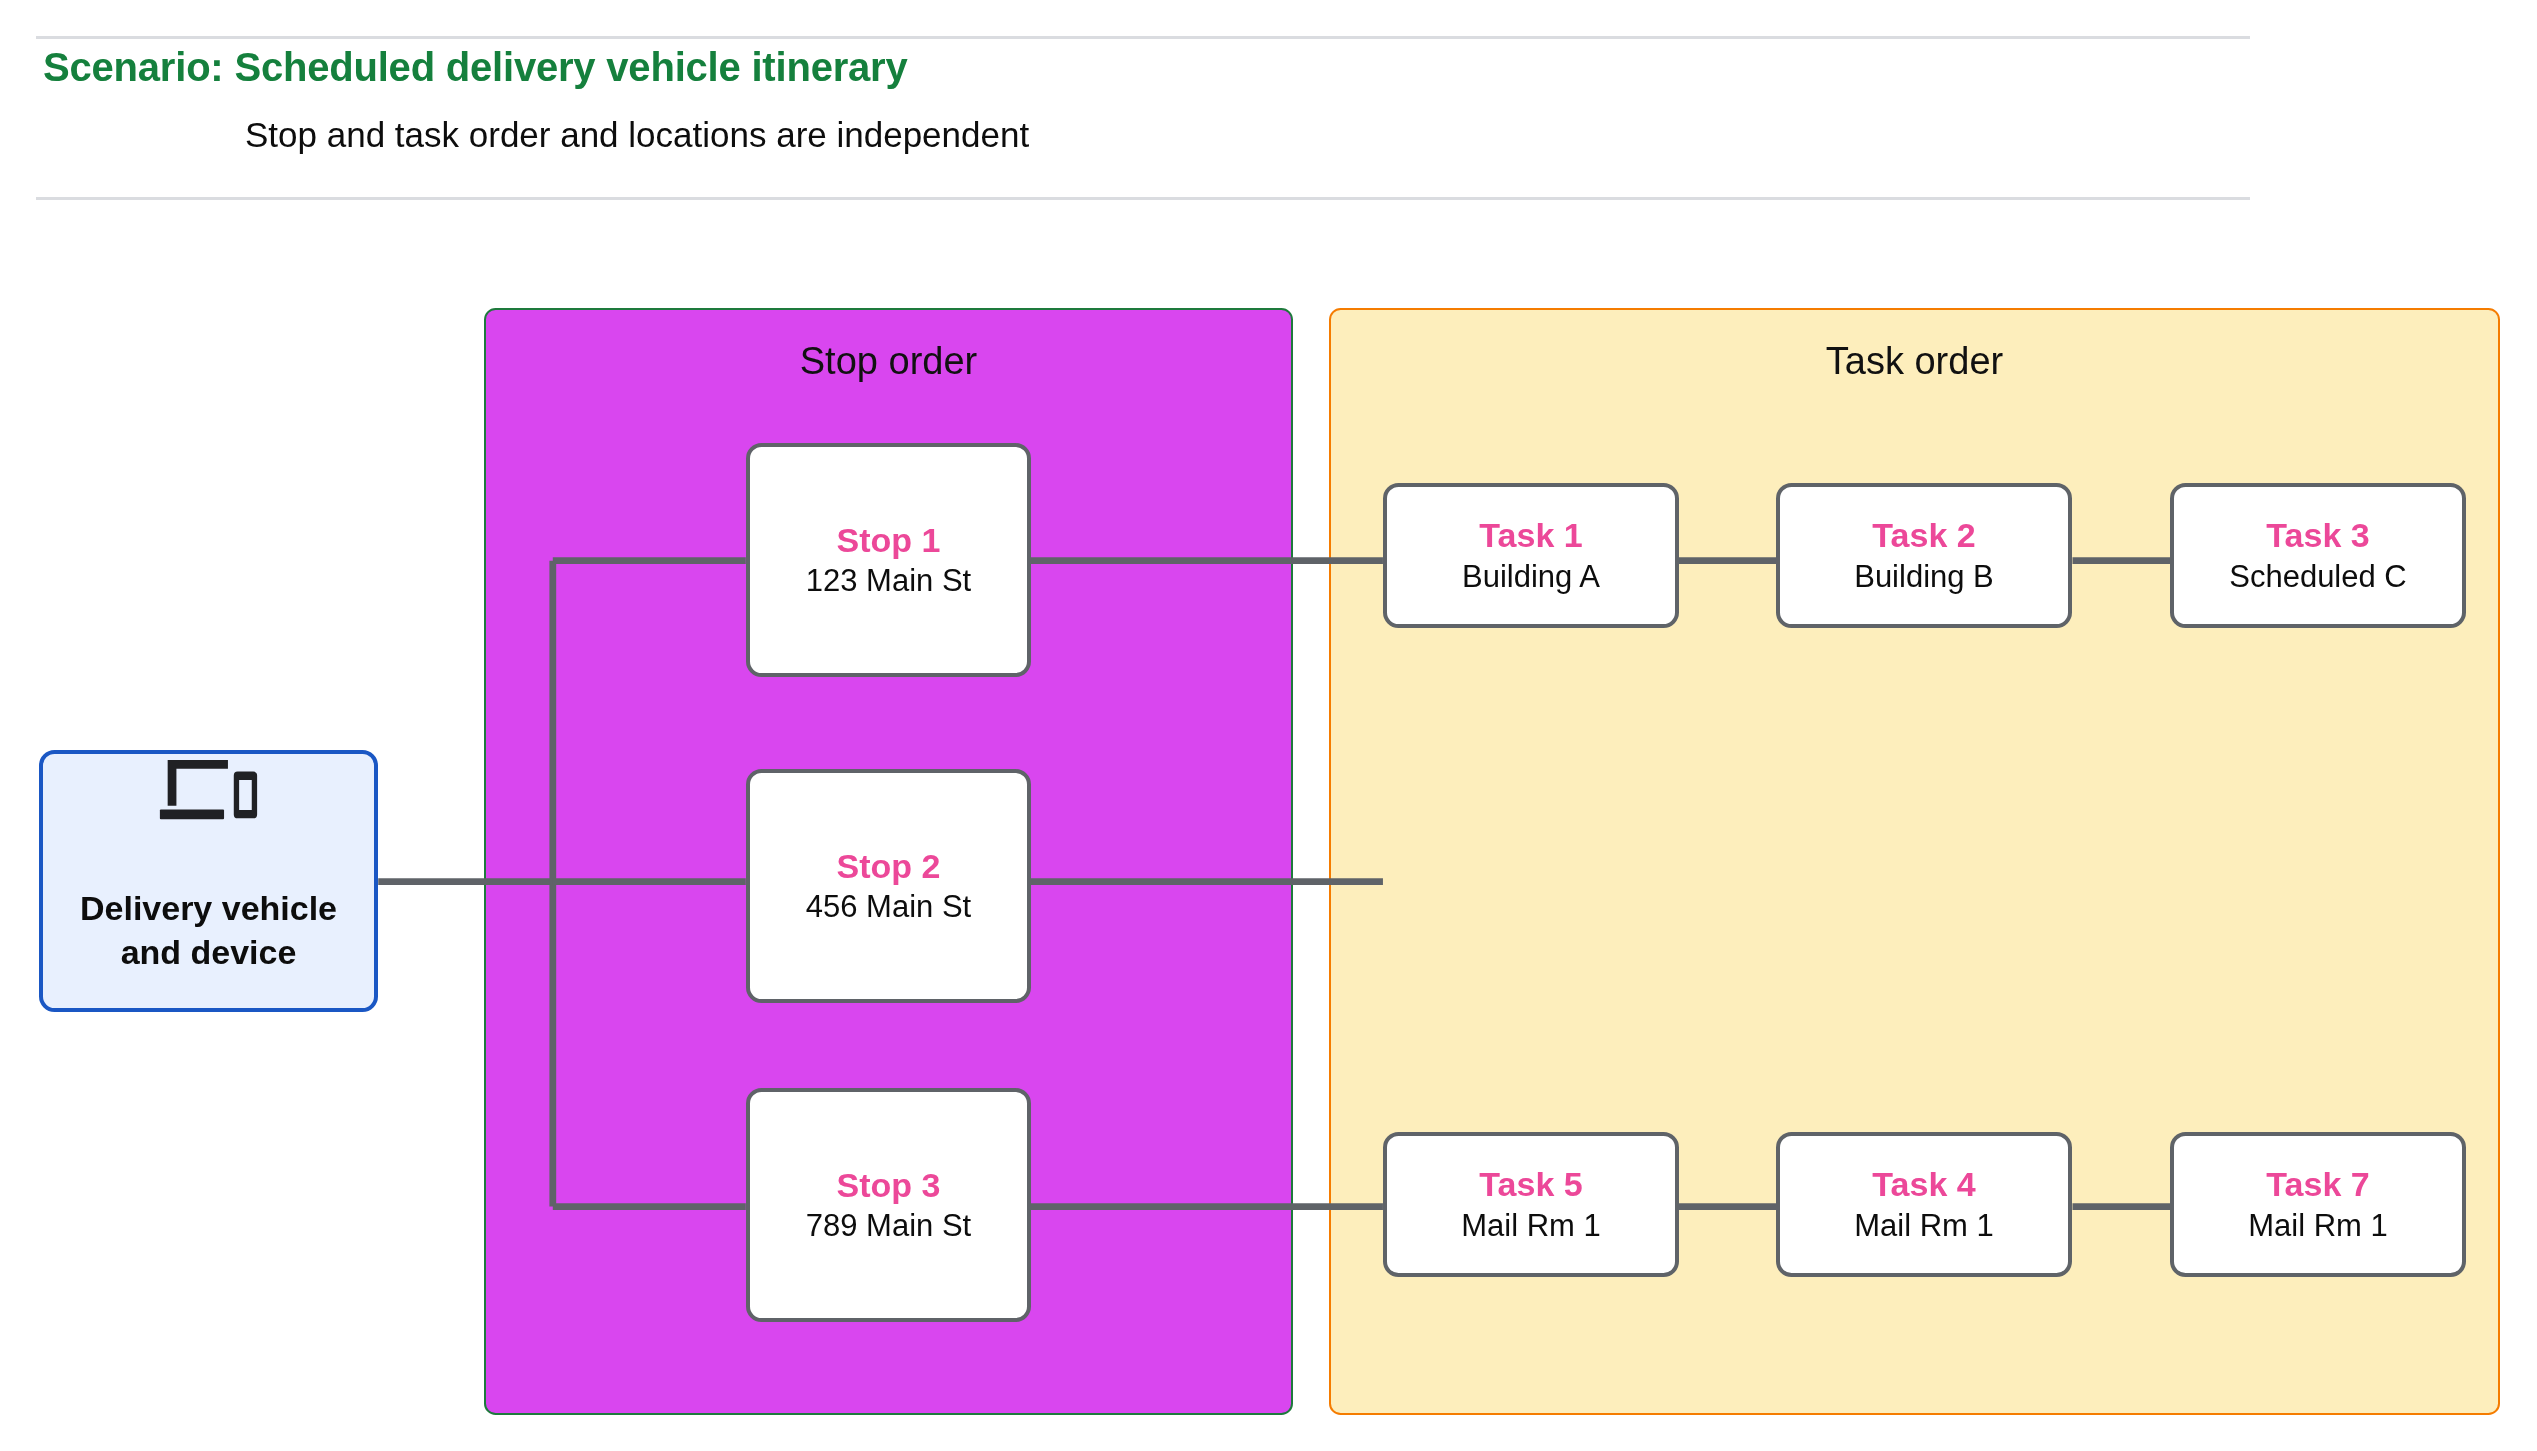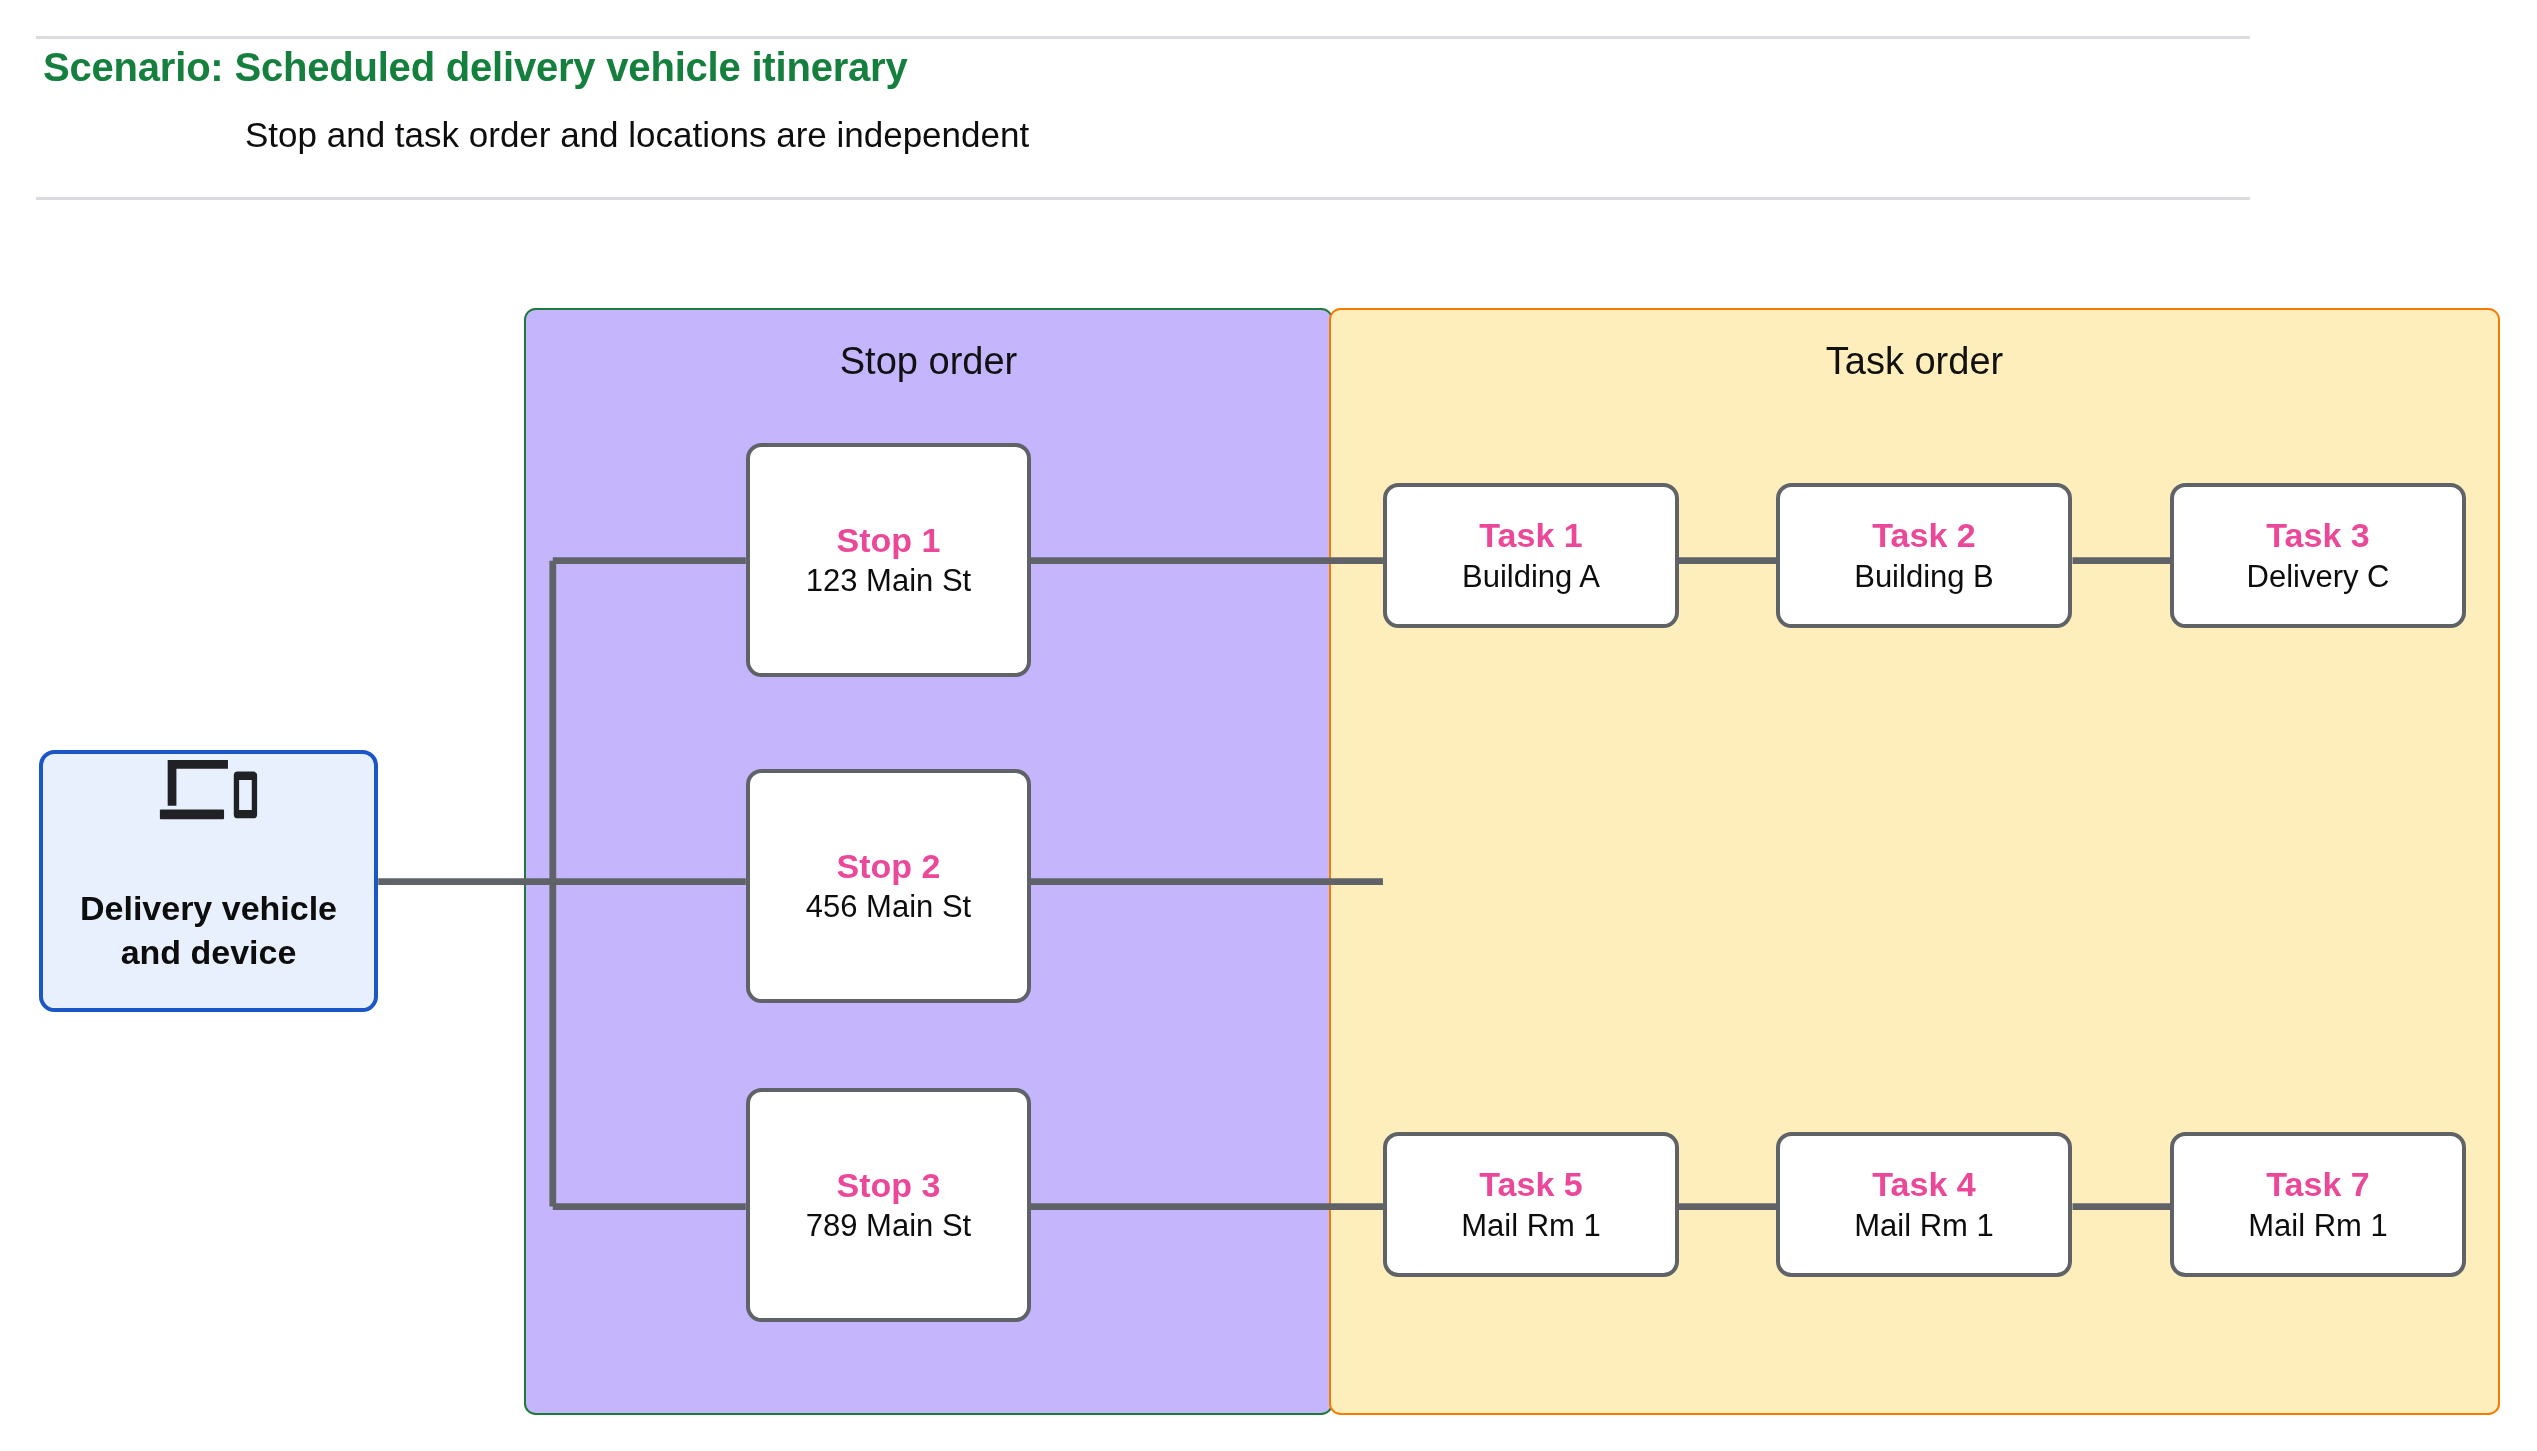--- a/index.html
+++ b/index.html
@@ -53,23 +53,22 @@
 
   
   .panel {
     position: absolute;
     border-radius: 11.6px;
     box-sizing: border-box;
   }
   #panel-stop {
     left: 484px;  top: 308px;
     width: 809px; height: 1107px;
-    background: #c4b5fd;
+    background: #d946ef;
     border: 2.9px solid #1e7a3c;
-    margin-left: 40px;
   }
   #panel-task {
     left: 1329px; top: 308px;
     width: 1171px; height: 1107px;
     background: #fdeebc;
     border: 2.9px solid #f57c00;
   }
   .panel-title {
     position: absolute;
     top: 30px;
@@ -228,21 +227,21 @@
   <div class="node task-node" id="node-task-1">
     <div class="n-title">Task 1</div>
     <div class="n-sub">Building A</div>
   </div>
   <div class="node task-node" id="node-task-2">
     <div class="n-title">Task 2</div>
     <div class="n-sub">Building B</div>
   </div>
   <div class="node task-node" id="node-task-3">
     <div class="n-title">Task 3</div>
-    <div class="n-sub">Delivery C</div>
+    <div class="n-sub">Scheduled C</div>
   </div>
 
 
   <div class="node task-node" id="node-task-5">
     <div class="n-title">Task 5</div>
     <div class="n-sub">Mail Rm 1</div>
   </div>
   <div class="node task-node" id="node-task-6">
     <div class="n-title">Task 4</div>
     <div class="n-sub">Mail Rm 1</div>

